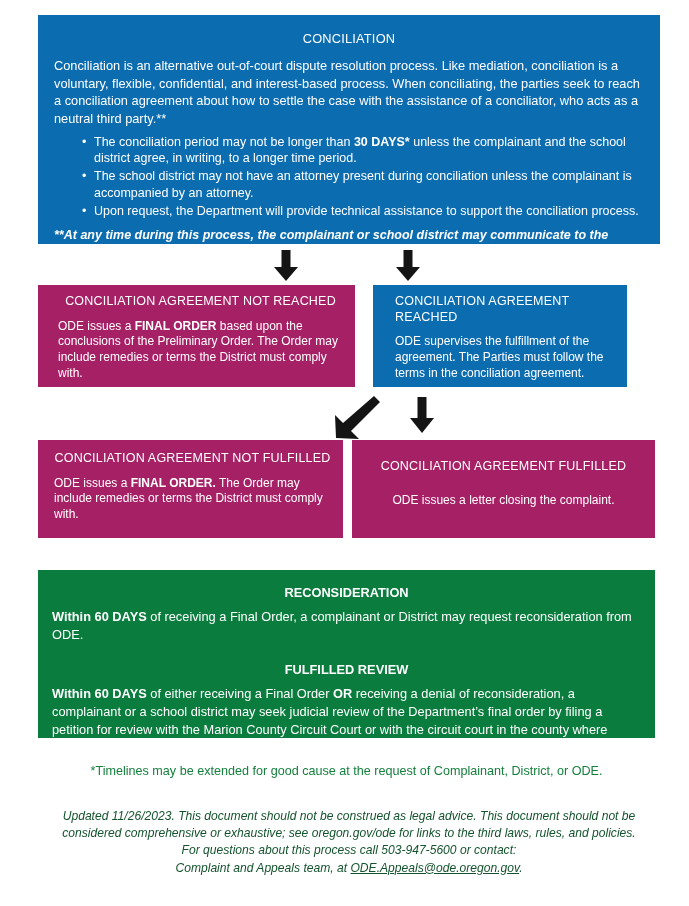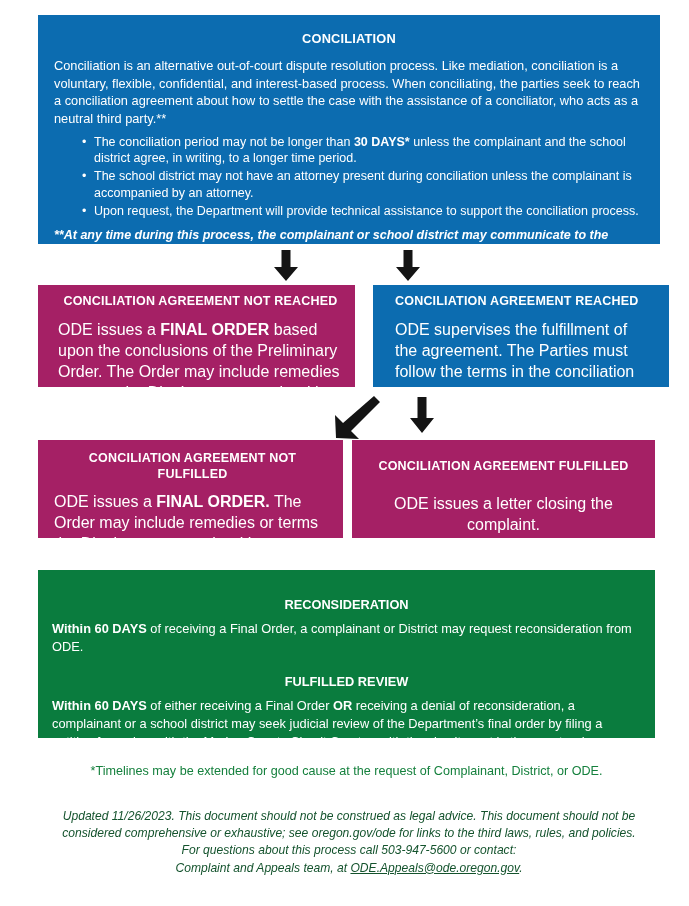--- a/index.html
+++ b/index.html
@@ -25,27 +25,27 @@
     position: absolute;
     box-sizing: border-box;
     color: #ffffff;
   }
   .box-blue   { background: #0C6CB0; }
   .box-magenta{ background: #A52065; }
   .box-green  { background: #0A7C3E; }
 
   .box-title {
     text-align: center;
-    font-weight: bold;
+    font-weight: normal;
     font-size: 12.5px;
     letter-spacing: .2px;
     line-height: 1.25;
   }
   .box-body {
-    font-size: 16px;
+    font-size: 12px;
     line-height: 1.32;
   }
   .box-body b { font-weight: bold; }
 
   
   #header-box {
     left: 38px;
     top: 15px;
     width: 622px;
     height: 229px;
@@ -83,42 +83,42 @@
     margin: 8px 0 0 0;
   }
 
   
   #agreement-not-reached-box {
     left: 38px;  top: 285px;  width: 317px; height: 102px;
     padding: 9px 12px 8px 20px;
   }
   #agreement-not-reached-box .box-title { margin-bottom: 9px; }
   #agreement-reached-box {
-    left: 373px; top: 285px;  width: 296px; height: 102px;
+    left: 373px; top: 285px;  width: 254px; height: 102px;
     padding: 9px 18px 8px 22px;
   }
   #agreement-reached-box .box-title { text-align: left; margin-bottom: 9px; }
 
   
   #agreement-not-fulfilled-box {
     left: 38px;  top: 440px;  width: 305px; height: 98px;
     padding: 11px 12px 8px 16px;
   }
   #agreement-not-fulfilled-box .box-title { margin-bottom: 9px; }
   #agreement-fulfilled-box {
     left: 352px; top: 440px;  width: 303px; height: 98px;
     padding: 19px 12px 8px 12px;
   }
   #agreement-fulfilled-box .box-title { margin-bottom: 18px; }
   #agreement-fulfilled-box .box-body { text-align: center; }
 
   
   #appeals-box {
     left: 38px; top: 570px; width: 617px; height: 168px;
-    padding: 22px 14px 8px 14px;
+    padding: 10px 14px 8px 14px;
   }
   #appeals-box .sect-title {
     text-align: center;
     font-weight: bold;
     font-size: 12.8px;
     margin: 5px 0 8px 0;
   }
   #appeals-box .sect-body {
     font-size: 12.8px;
     line-height: 1.38;

